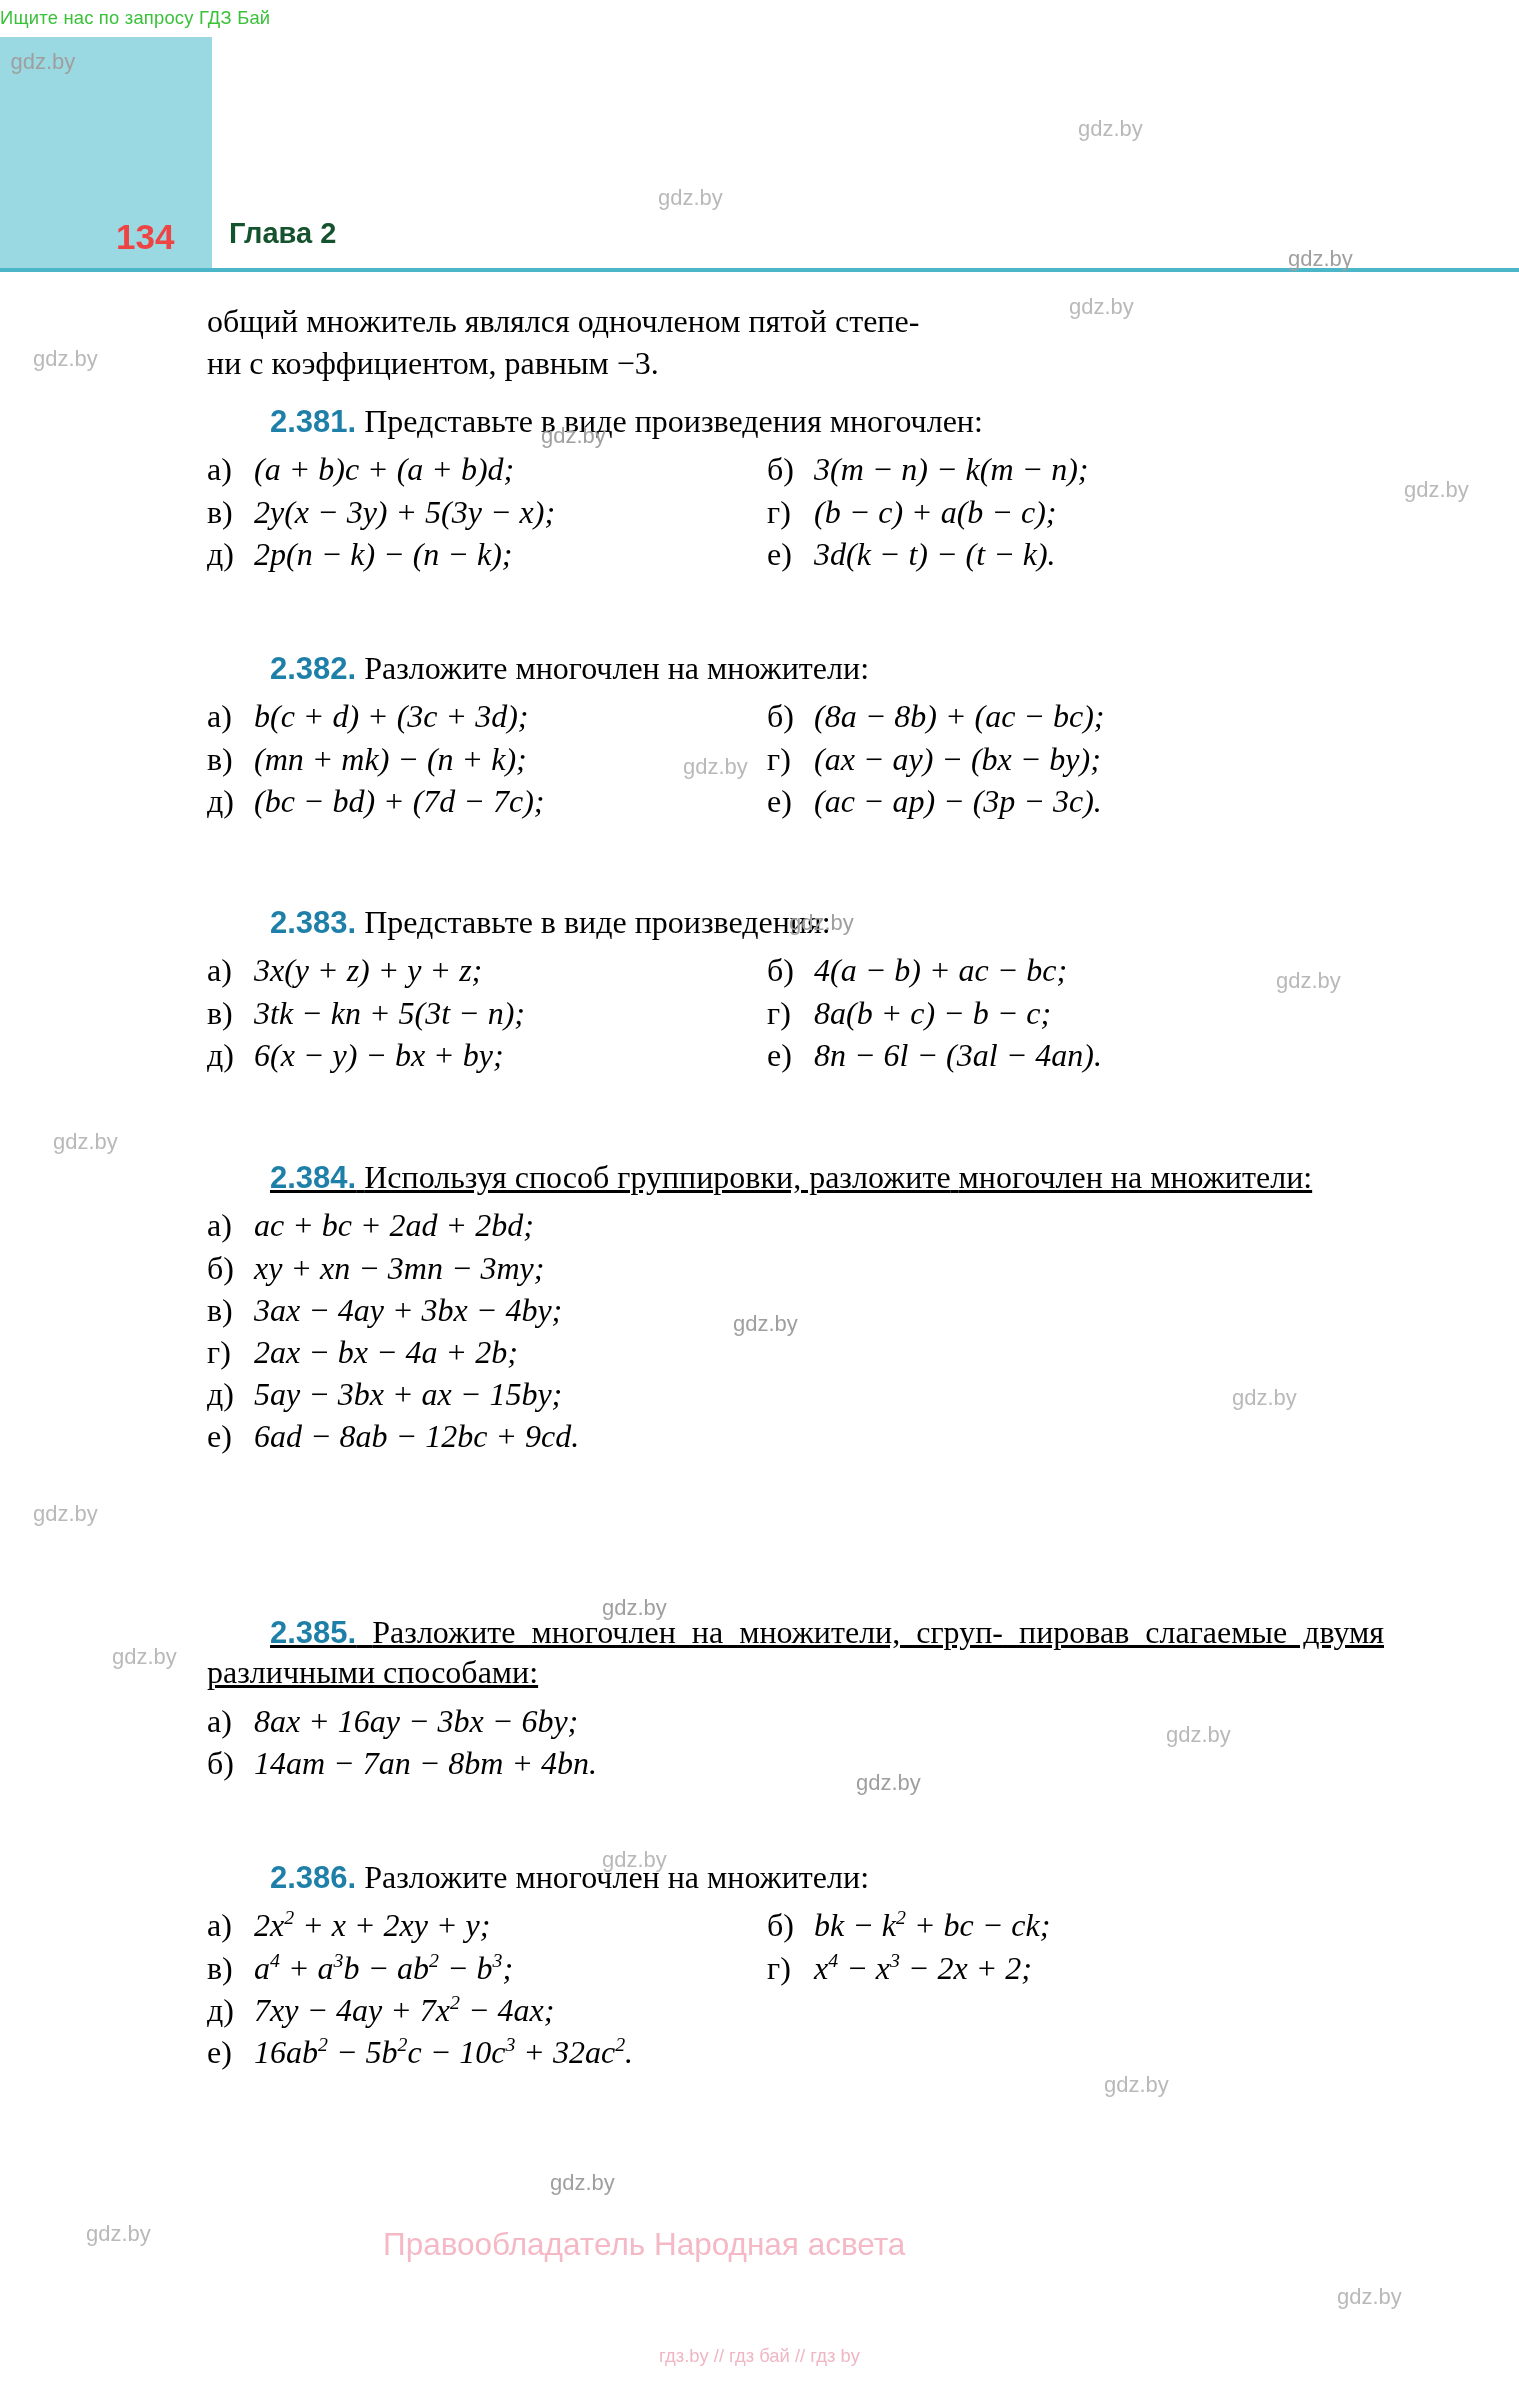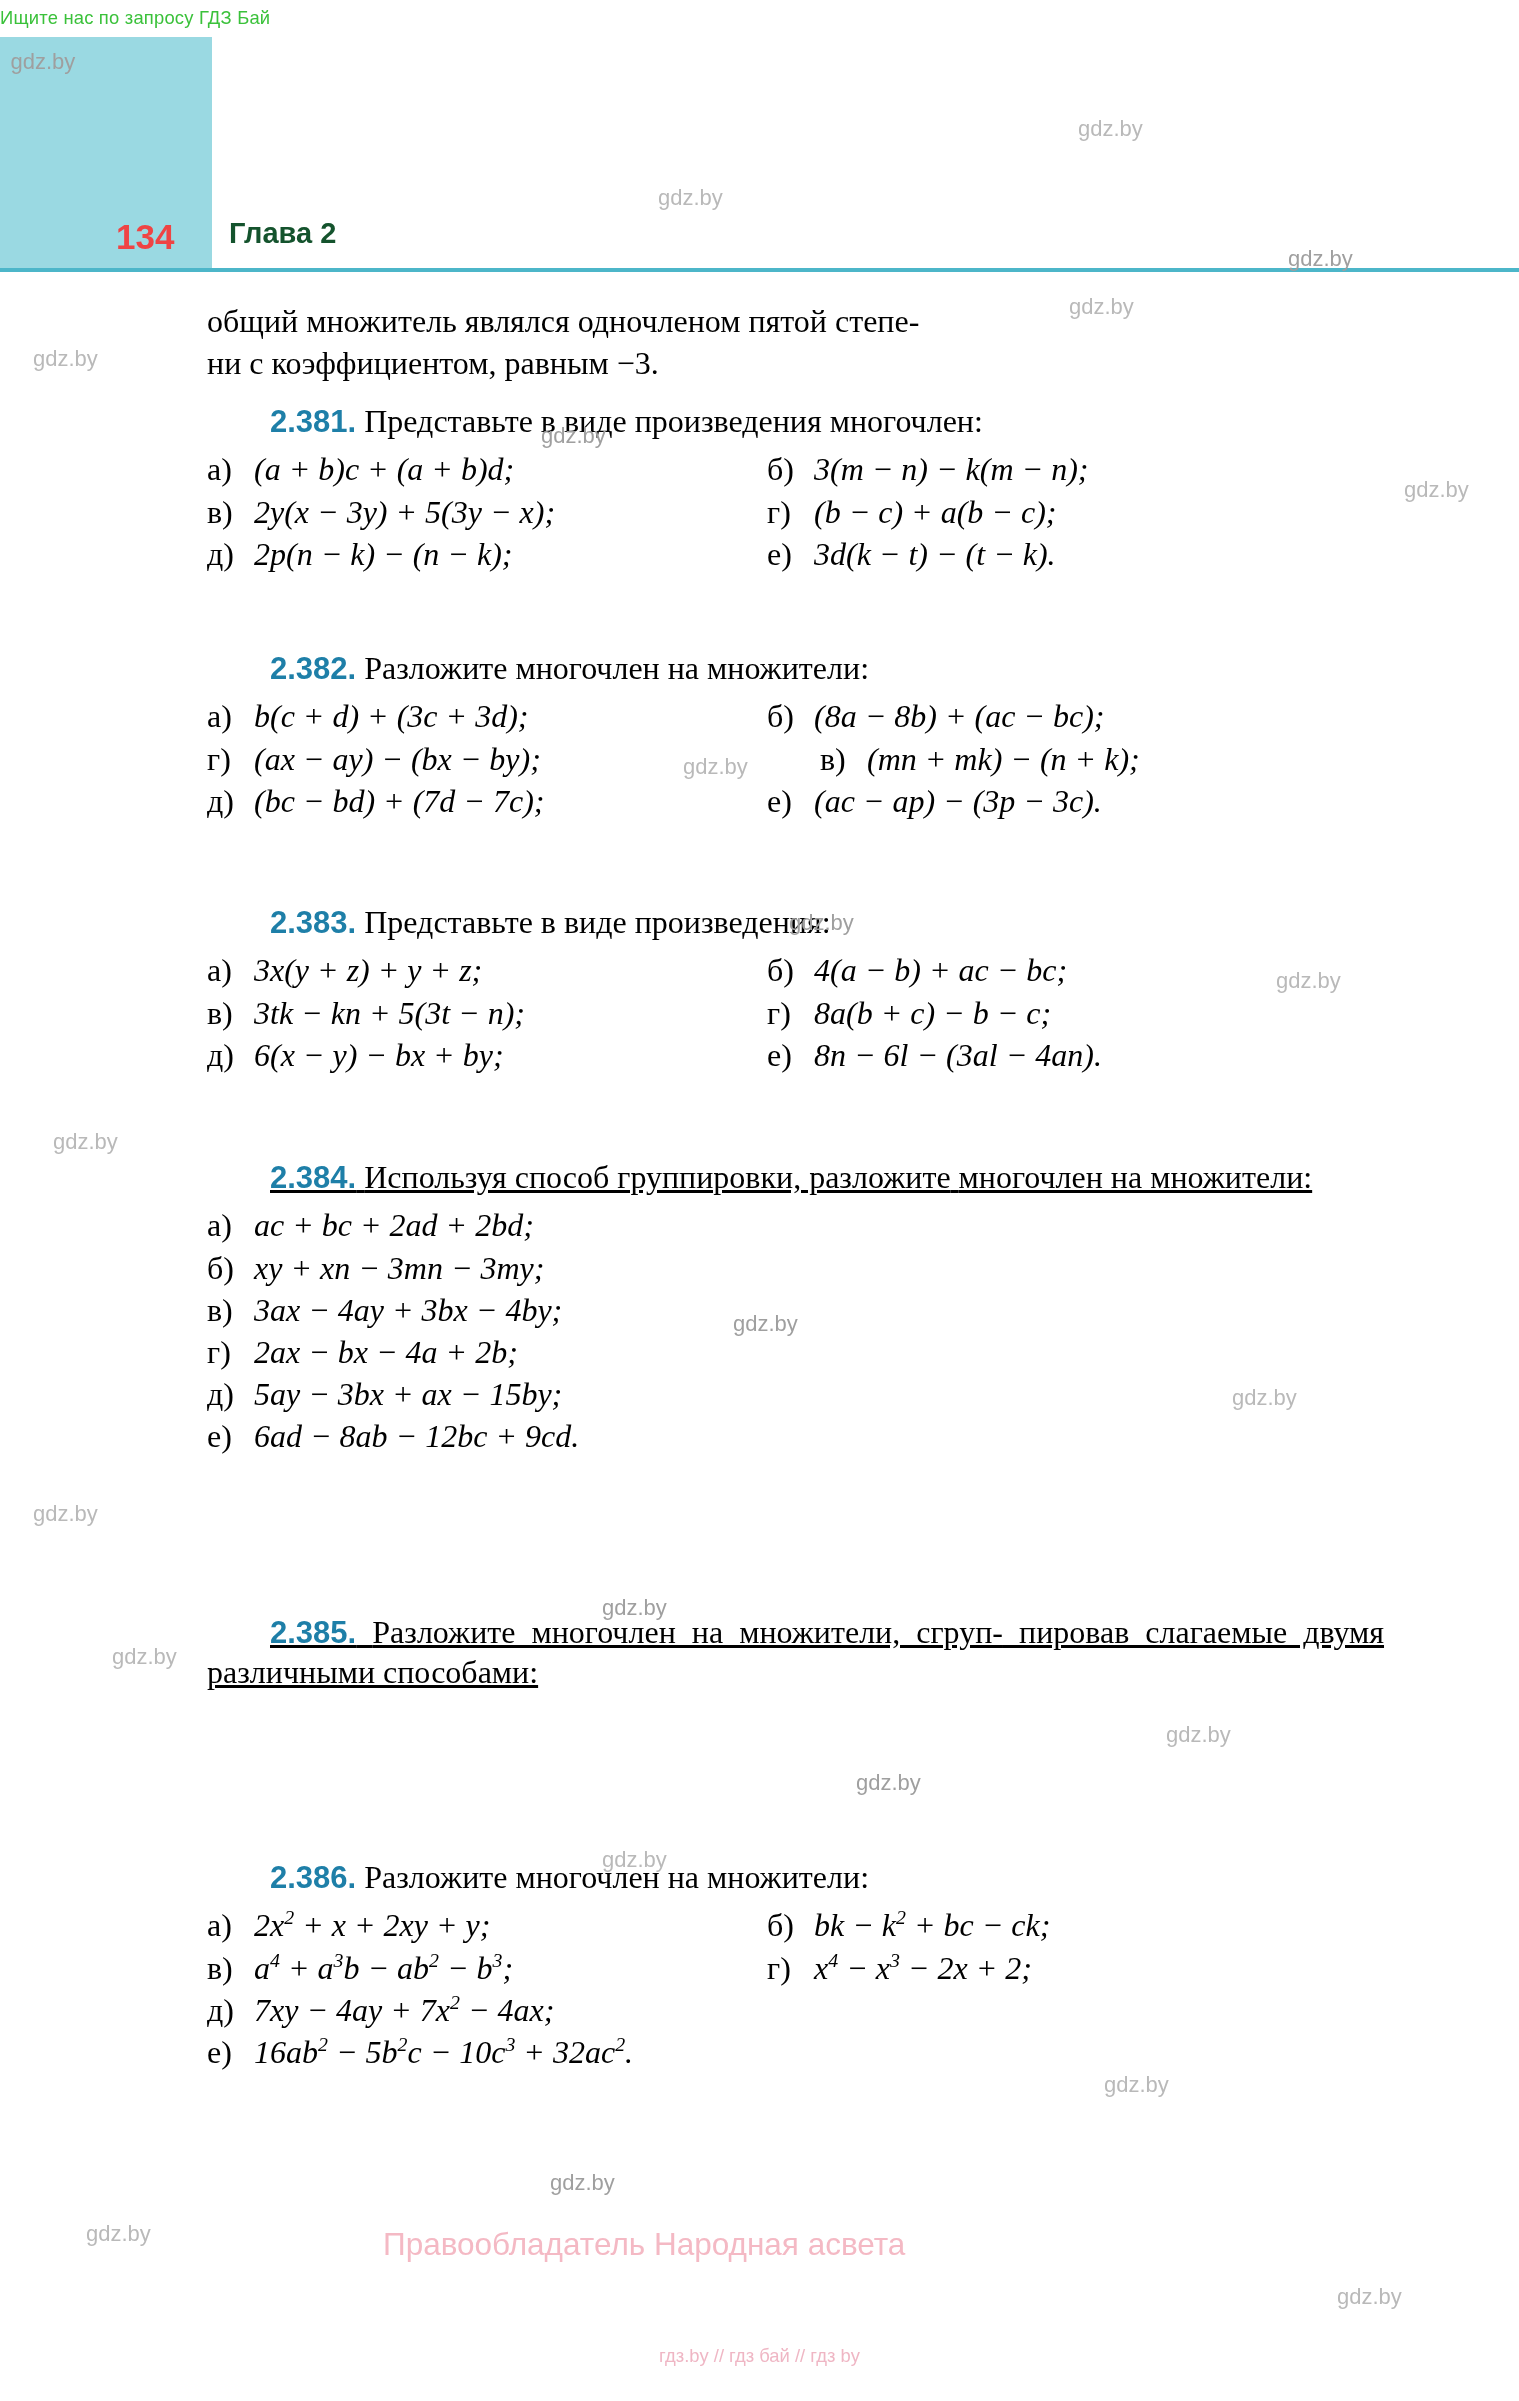--- a/index.html
+++ b/index.html
@@ -212,22 +212,22 @@
     <div class="task-head">
       <span class="num">2.382.</span>
       <span class="htext">Разложите многочлен на множители:</span>
     </div>
     <div class="items">
       <div class="row">
         <div class="cell col-a"><span class="lab">а)</span><span>b(c + d) + (3c + 3d);</span></div>
         <div class="cell col-b"><span class="lab">б)</span><span>(8a − 8b) + (ac − bc);</span></div>
       </div>
       <div class="row">
+        <div class="cell col-a"><span class="lab">в)</span><span>(mn + mk) − (n + k);</span></div>
         <div class="cell col-b"><span class="lab">г)</span><span>(ax − ay) − (bx − by);</span></div>
-        <div class="cell col-a"><span class="lab">в)</span><span>(mn + mk) − (n + k);</span></div>
       </div>
       <div class="row">
         <div class="cell col-a"><span class="lab">д)</span><span>(bc − bd) + (7d − 7c);</span></div>
         <div class="cell col-b"><span class="lab">е)</span><span>(ac − ap) − (3p − 3c).</span></div>
       </div>
     </div>
   </div>
 
   <div class="task" style="top:613px;">
     <div class="task-head">
@@ -276,20 +276,28 @@
           <div class="cell single"><span class="lab">е)</span><span>6ad − 8ab − 12bc + 9cd.</span></div>
         </div>
     </div>
   </div>
 
   <div class="task" style="top:1323px;">
     <div class="task-head justify2">
       <span class="num">2.385.</span>
       <span class="htext">Разложите многочлен на множители, сгруп-</span>
       <span class="htext">пировав слагаемые двумя различными способами:</span>
+    </div>
+    <div class="items">
+      <div class="row">
+          <div class="cell single"><span class="lab">а)</span><span>8ax + 16ay − 3bx − 6by;</span></div>
+        </div>
+      <div class="row">
+          <div class="cell single"><span class="lab">б)</span><span>14am − 7an − 8bm + 4bn.</span></div>
+        </div>
     </div>
   </div>
 
   <div class="task" style="top:1568px;">
     <div class="task-head">
       <span class="num">2.386.</span>
       <span class="htext">Разложите многочлен на множители:</span>
     </div>
     <div class="items">
       <div class="row">

